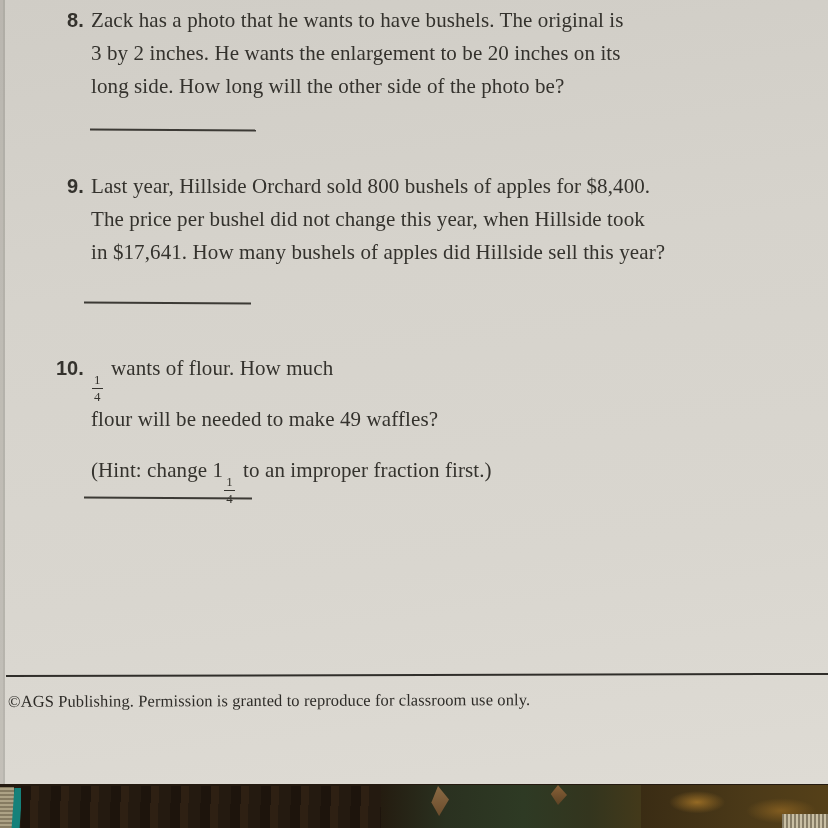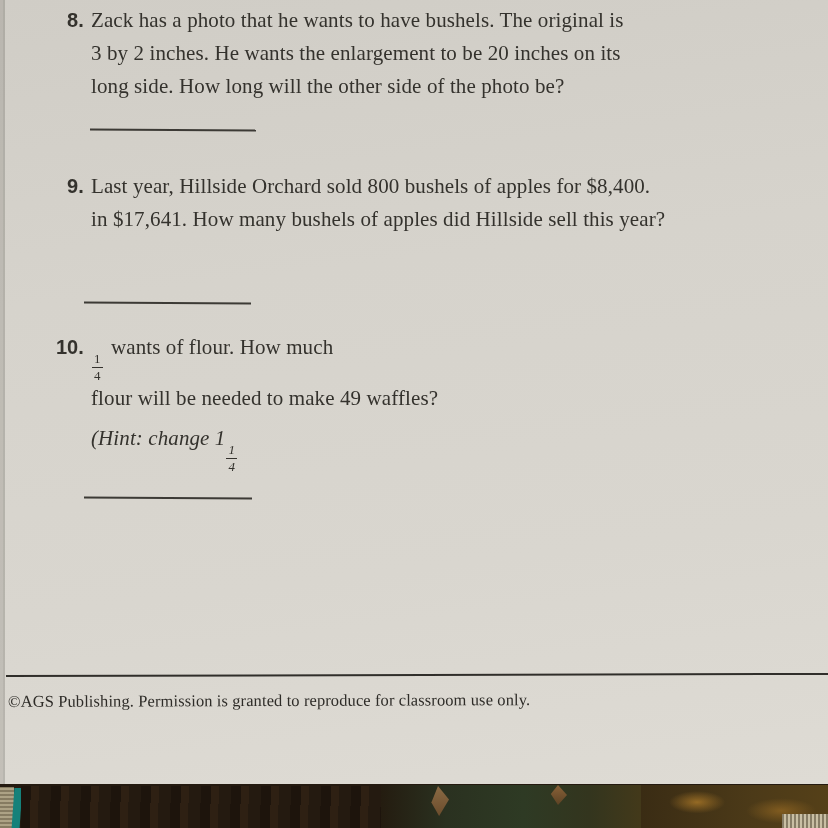--- a/index.html
+++ b/index.html
@@ -28,22 +28,22 @@
 
   
   .problem{position:absolute;left:0;width:796px;font-size:21px;line-height:33px;letter-spacing:.1px;}
   .problem .num{
     position:absolute;left:34px;width:50px;text-align:right;
     font-family:"Liberation Sans", sans-serif;font-weight:bold;font-size:20px;
   }
   .problem .text{margin-left:91px;}
   .p8{top:4px;}
   .p9{top:170px;}
-  .p10{top:331px;}
-  .hint-line{margin-top:7px;font-style:italic;}
+  .p10{top:352px;}
+  .hint-line{margin-top:18px;}
 
   
   .frac{
     display:inline-flex;flex-direction:column;align-items:center;
     font-size:13px;line-height:1.05;vertical-align:-9px;
     margin:0 3px 0 1px;
   }
   .frac .fnum{border-bottom:1.6px solid #34322d;padding:0 2px 1px;}
   .frac .fden{padding-top:1px;}
 
@@ -127,40 +127,41 @@
         <div>3 by 2 inches. He wants the enlargement to be 20 inches on its</div>
         <div>long side. How long will the other side of the photo be?</div>
       </div>
     </section>
     <div class="blank blank1"></div>
 
     <section class="problem p9">
       <span class="num">9.</span>
       <div class="text">
         <div>Last year, Hillside Orchard sold 800 bushels of apples for $8,400.</div>
+        <div>The price per bushel did not change this year, when Hillside took</div>
         <div>in $17,641. How many bushels of apples did Hillside sell this year?</div>
       </div>
     </section>
     <div class="blank blank2"></div>
 
     <section class="problem p10">
       <span class="num">10.</span>
       <div class="text">
         <div>
           <span class="frac">
               <span class="fnum">1</span>
               <span class="fden">4</span>
             </span><span> wants of flour. How much</span>
         </div>
         <div>flour will be needed to make 49 waffles?</div>
         <div class="hint-line">
           <span>(Hint: change 1</span><span class="frac">
               <span class="fnum">1</span>
               <span class="fden">4</span>
-            </span>
+            </span><span> to an improper fraction first.)</span>
         </div>
       </div>
     </section>
     <div class="blank blank3"></div>
 
     <div class="rule"></div>
     <div class="footer-text">©AGS Publishing. Permission is granted to reproduce for classroom use only.</div>
   </div>
 
   <div class="backdrop">

